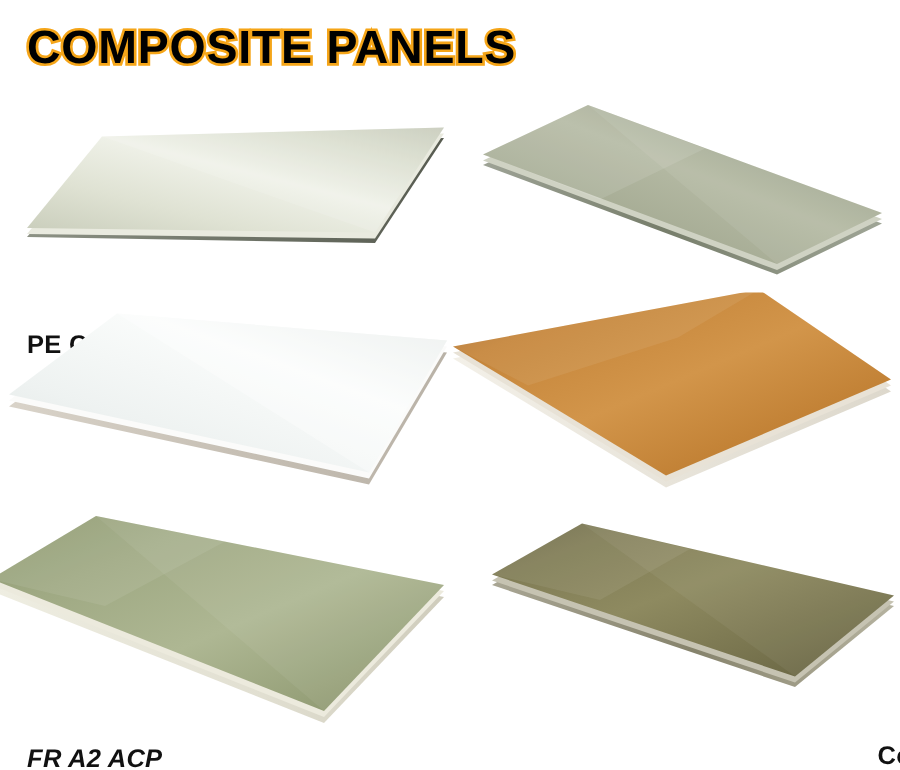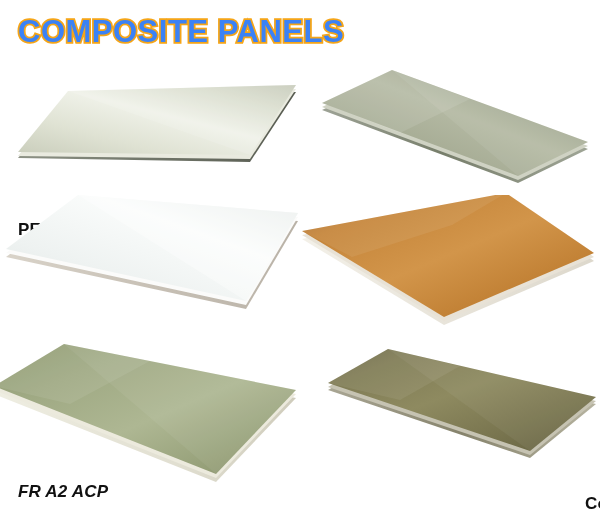--- a/index.html
+++ b/index.html
@@ -12,31 +12,31 @@
   }
   #page{position:relative;width:600px;height:513px;background:#fff;overflow:hidden;}
 
   
   .title{
     position:absolute;
     left:18px; top:14px;
     font-size:31px;
     font-weight:bold;
     letter-spacing:0.5px;
-    color:#3b82f6;
+    color:#000000;
     -webkit-text-stroke:3.5px #F5A518;
     paint-order:stroke fill;
     white-space:nowrap;
   }
 
   
   .cell{position:absolute;}
   .c0{left:0px;   top:60px;  width:300px; height:130px;}
   .c1{left:300px; top:55px;  width:300px; height:135px;}
-  .c2{left:0px;   top:183px; width:300px; height:140px;font-style:italic;}
+  .c2{left:0px;   top:197px; width:300px; height:140px;font-style:italic;}
   .c3{left:292px; top:195px; width:308px; height:140px;}
   .c4{left:0px;   top:340px; width:300px; height:150px;}
   .c5{left:300px; top:340px; width:300px; height:150px;}
 
   
   .stage{position:absolute;inset:0;}
 
   
   .label{
     position:absolute;

